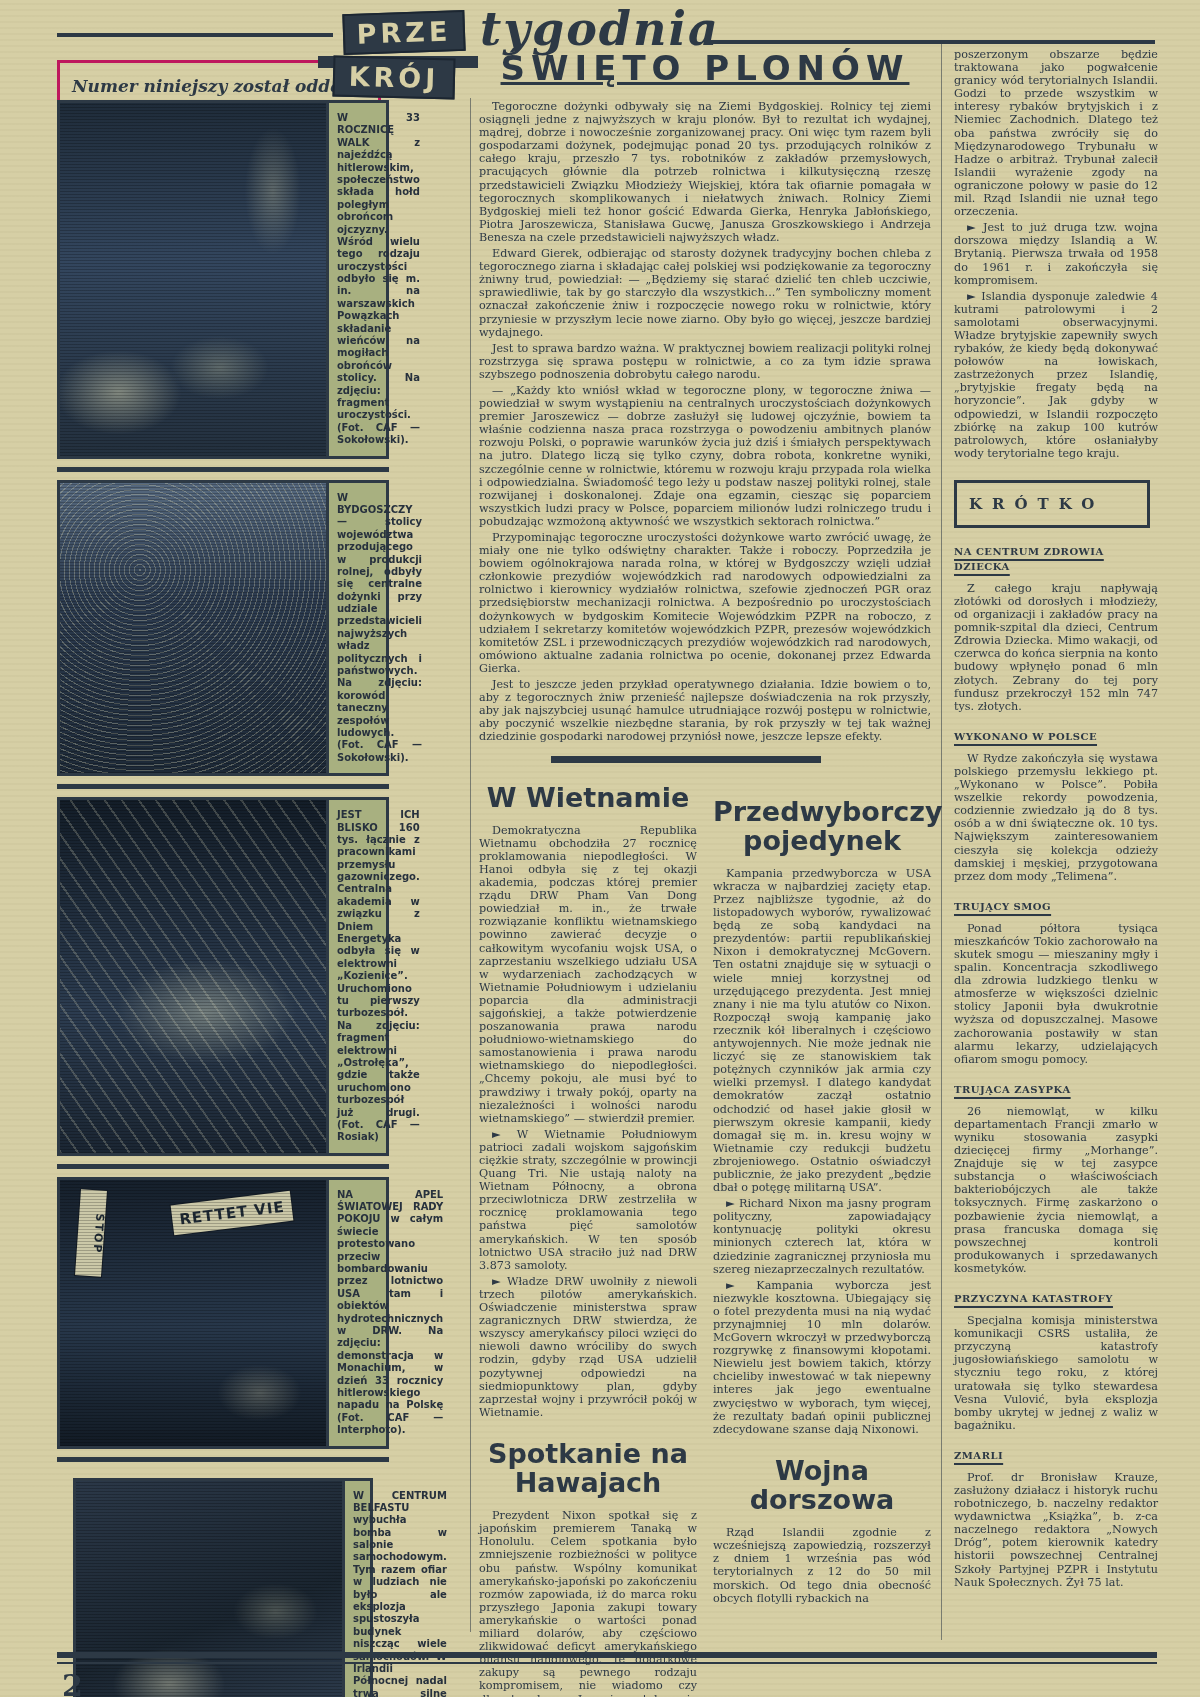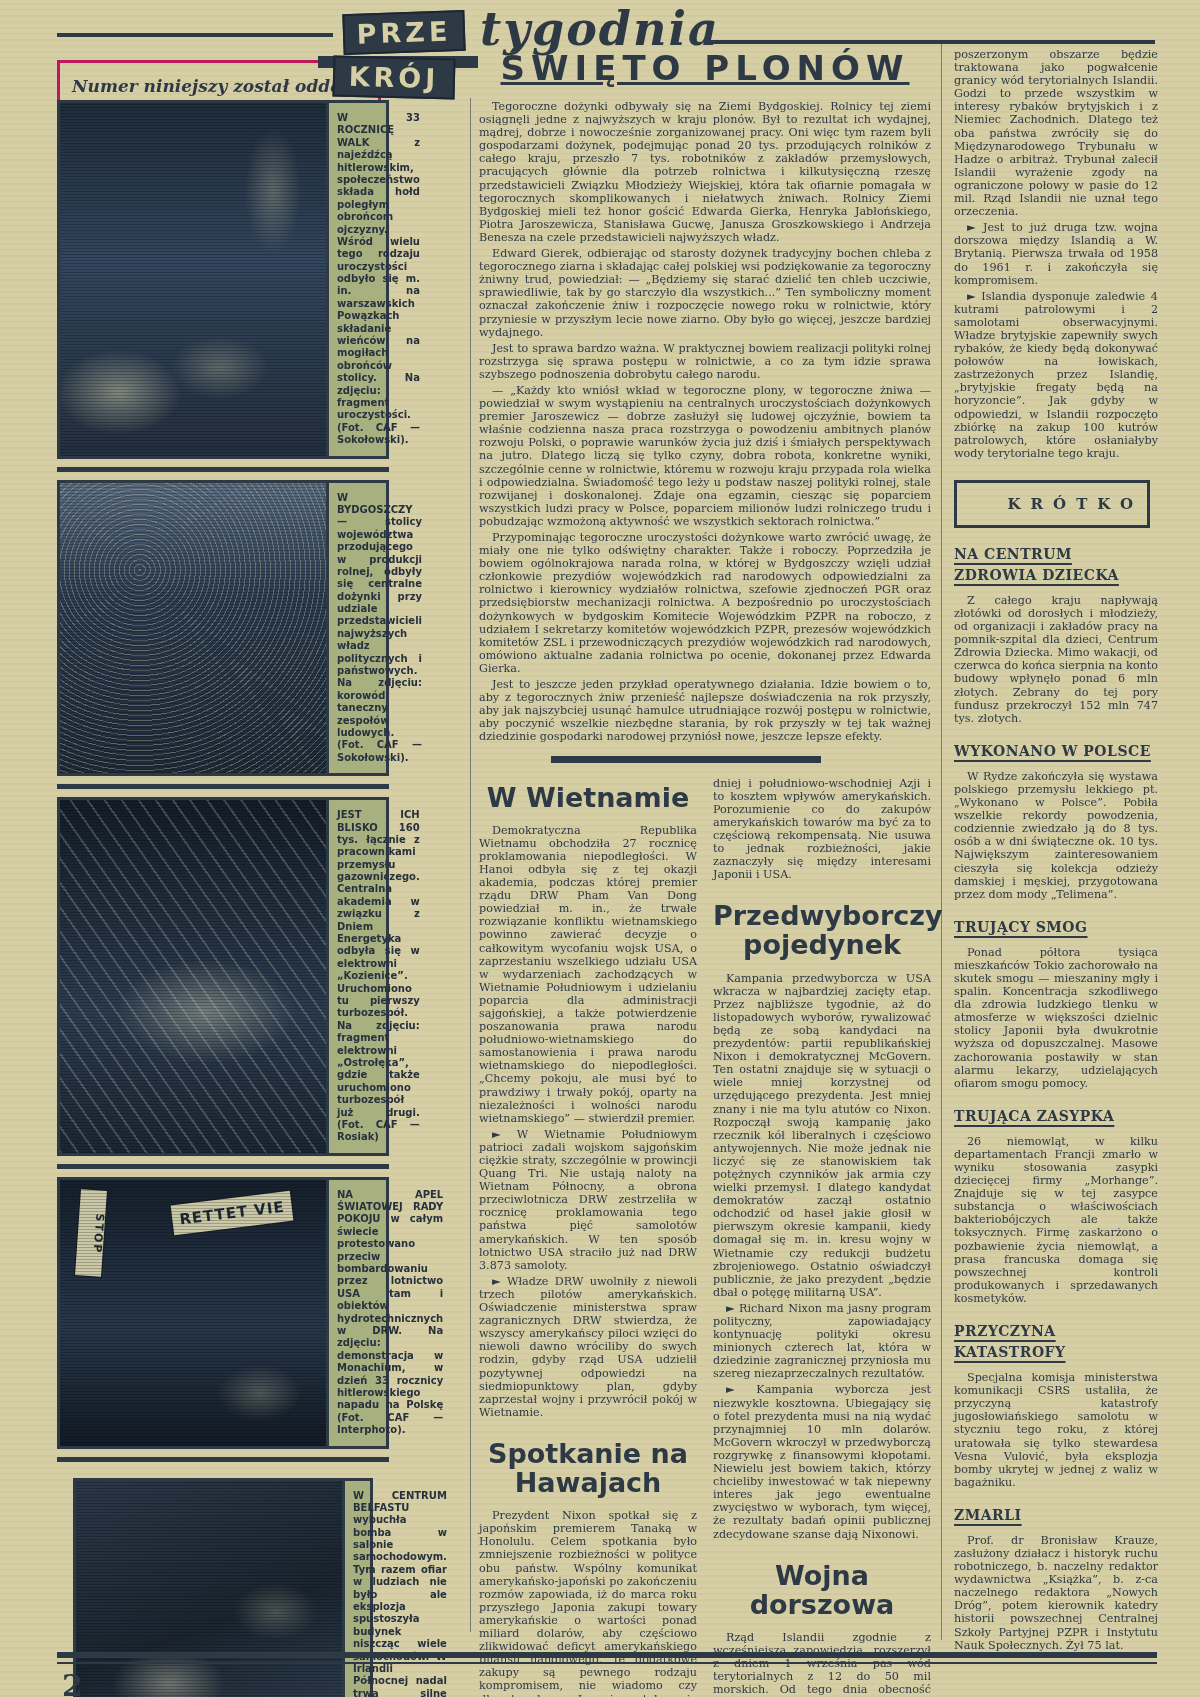--- a/index.html
+++ b/index.html
@@ -65,23 +65,23 @@
   .mid p,.rail-right p{margin:0 0 3px 0;font-size:11.2px;line-height:1.17;text-align:justify;text-indent:13px;}
   p.noind{text-indent:0;}
   .fatrule{width:270px;height:7px;background:#2d3945;margin:12px 0 14px 72px;}
   .cols{display:flex;gap:16px;}
   .col{width:218px;}
   .col h2{margin:20px 0 12px 0;text-align:center;font-family:"DejaVu Sans",sans-serif;
         font-weight:bold;font-size:27px;line-height:1.08;}
   
   .vline-b{position:absolute;left:941px;top:40px;width:1px;height:1600px;background:rgba(45,57,69,.55);}
   .rail-right{position:absolute;left:954px;top:48px;width:204px;}
-  .krotko{border:3px solid #2d3945;margin:20px 8px 16px 0;padding:12px 4px;text-align:right;
+  .krotko{border:3px solid #2d3945;margin:20px 8px 16px 0;padding:12px 12px;text-align:left;
         font-weight:bold;font-size:15px;letter-spacing:10px;}
-  .rail-right h3{margin:16px 0 8px 0;font-size:14px;letter-spacing:.5px;line-height:1.5;
+  .rail-right h3{margin:16px 0 8px 0;font-size:10px;letter-spacing:.5px;line-height:1.5;
         text-decoration:underline;text-decoration-thickness:2px;text-underline-offset:4px;}
   
   .botrule{position:absolute;left:57px;top:1652px;width:1100px;height:6px;background:#2d3945;}
   .botrule2{position:absolute;left:57px;top:1662px;width:1100px;height:2px;background:#2d3945;}
   .pagenum{position:absolute;left:62px;top:1668px;font-weight:bold;font-size:30px;}
 </style>
 </head>
 <body>
 
 <div class="page">
@@ -153,21 +153,20 @@
     <div class="cols">
       <div class="col">
         <h2 style="margin-top:6px">W Wietnamie</h2>
         <p>Demokratyczna Republika Wietnamu obchodziła 27 rocznicę proklamowania niepodległości. W Hanoi odbyła się z tej okazji akademia, podczas której premier rządu DRW Pham Van Dong powiedział m. in., że trwałe rozwiązanie konfliktu wietnamskiego powinno zawierać decyzje o całkowitym wycofaniu wojsk USA, o zaprzestaniu wszelkiego udziału USA w wydarzeniach zachodzących w Wietnamie Południowym i udzielaniu poparcia dla administracji sajgońskiej, a także potwierdzenie poszanowania prawa narodu południowo-wietnamskiego do samostanowienia i prawa narodu wietnamskiego do niepodległości. „Chcemy pokoju, ale musi być to prawdziwy i trwały pokój, oparty na niezależności i wolności narodu wietnamskiego” — stwierdził premier.</p>
         <p>► W Wietnamie Południowym patrioci zadali wojskom sajgońskim ciężkie straty, szczególnie w prowincji Quang Tri. Nie ustają naloty na Wietnam Północny, a obrona przeciwlotnicza DRW zestrzeliła w rocznicę proklamowania tego państwa pięć samolotów amerykańskich. W ten sposób lotnictwo USA straciło już nad DRW 3.873 samoloty.</p>
         <p>► Władze DRW uwolniły z niewoli trzech pilotów amerykańskich. Oświadczenie ministerstwa spraw zagranicznych DRW stwierdza, że wszyscy amerykańscy piloci wzięci do niewoli dawno wróciliby do swych rodzin, gdyby rząd USA udzielił pozytywnej odpowiedzi na siedmiopunktowy plan, gdyby zaprzestał wojny i przywrócił pokój w Wietnamie.</p>
         <h2>Spotkanie na Hawajach</h2>
         <p>Prezydent Nixon spotkał się z japońskim premierem Tanaką w Honolulu. Celem spotkania było zmniejszenie rozbieżności w polityce obu państw. Wspólny komunikat amerykańsko-japoński po zakończeniu rozmów zapowiada, iż do marca roku przyszłego Japonia zakupi towary amerykańskie o wartości ponad miliard dolarów, aby częściowo zlikwidować deficyt amerykańskiego bilansu handlowego. Te dodatkowe zakupy są pewnego rodzaju kompromisem, nie wiadomo czy długotrwałym. Japonia stała się główną siłą gospodarczą we wscho-</p>
       </div>
       <div class="col">
-        <p class="noind">dniej i południowo-wschodniej Azji i to kosztem wpływów amerykańskich. Porozumienie co do zakupów amerykańskich towarów ma być za to częściową rekompensatą. Nie usuwa to jednak rozbieżności, jakie zaznaczyły się między interesami Japonii i USA.</p>
         <h2>Przedwyborczy pojedynek</h2>
         <p>Kampania przedwyborcza w USA wkracza w najbardziej zacięty etap. Przez najbliższe tygodnie, aż do listopadowych wyborów, rywalizować będą ze sobą kandydaci na prezydentów: partii republikańskiej Nixon i demokratycznej McGovern. Ten ostatni znajduje się w sytuacji o wiele mniej korzystnej od urzędującego prezydenta. Jest mniej znany i nie ma tylu atutów co Nixon. Rozpoczął swoją kampanię jako rzecznik kół liberalnych i częściowo antywojennych. Nie może jednak nie liczyć się ze stanowiskiem tak potężnych czynników jak armia czy wielki przemysł. I dlatego kandydat demokratów zaczął ostatnio odchodzić od haseł jakie głosił w pierwszym okresie kampanii, kiedy domagał się m. in. kresu wojny w Wietnamie czy redukcji budżetu zbrojeniowego. Ostatnio oświadczył publicznie, że jako prezydent „będzie dbał o potęgę militarną USA”.</p>
         <p>► Richard Nixon ma jasny program polityczny, zapowiadający kontynuację polityki okresu minionych czterech lat, która w dziedzinie zagranicznej przyniosła mu szereg niezaprzeczalnych rezultatów.</p>
         <p>► Kampania wyborcza jest niezwykle kosztowna. Ubiegający się o fotel prezydenta musi na nią wydać przynajmniej 10 mln dolarów. McGovern wkroczył w przedwyborczą rozgrywkę z finansowymi kłopotami. Niewielu jest bowiem takich, którzy chcieliby inwestować w tak niepewny interes jak jego ewentualne zwycięstwo w wyborach, tym więcej, że rezultaty badań opinii publicznej zdecydowane szanse dają Nixonowi.</p>
         <h2>Wojna dorszowa</h2>
         <p>Rząd Islandii zgodnie z wcześniejszą zapowiedzią, rozszerzył z dniem 1 września pas wód terytorialnych z 12 do 50 mil morskich. Od tego dnia obecność obcych flotylli rybackich na</p>
       </div>
     </div>
   </div>
 

